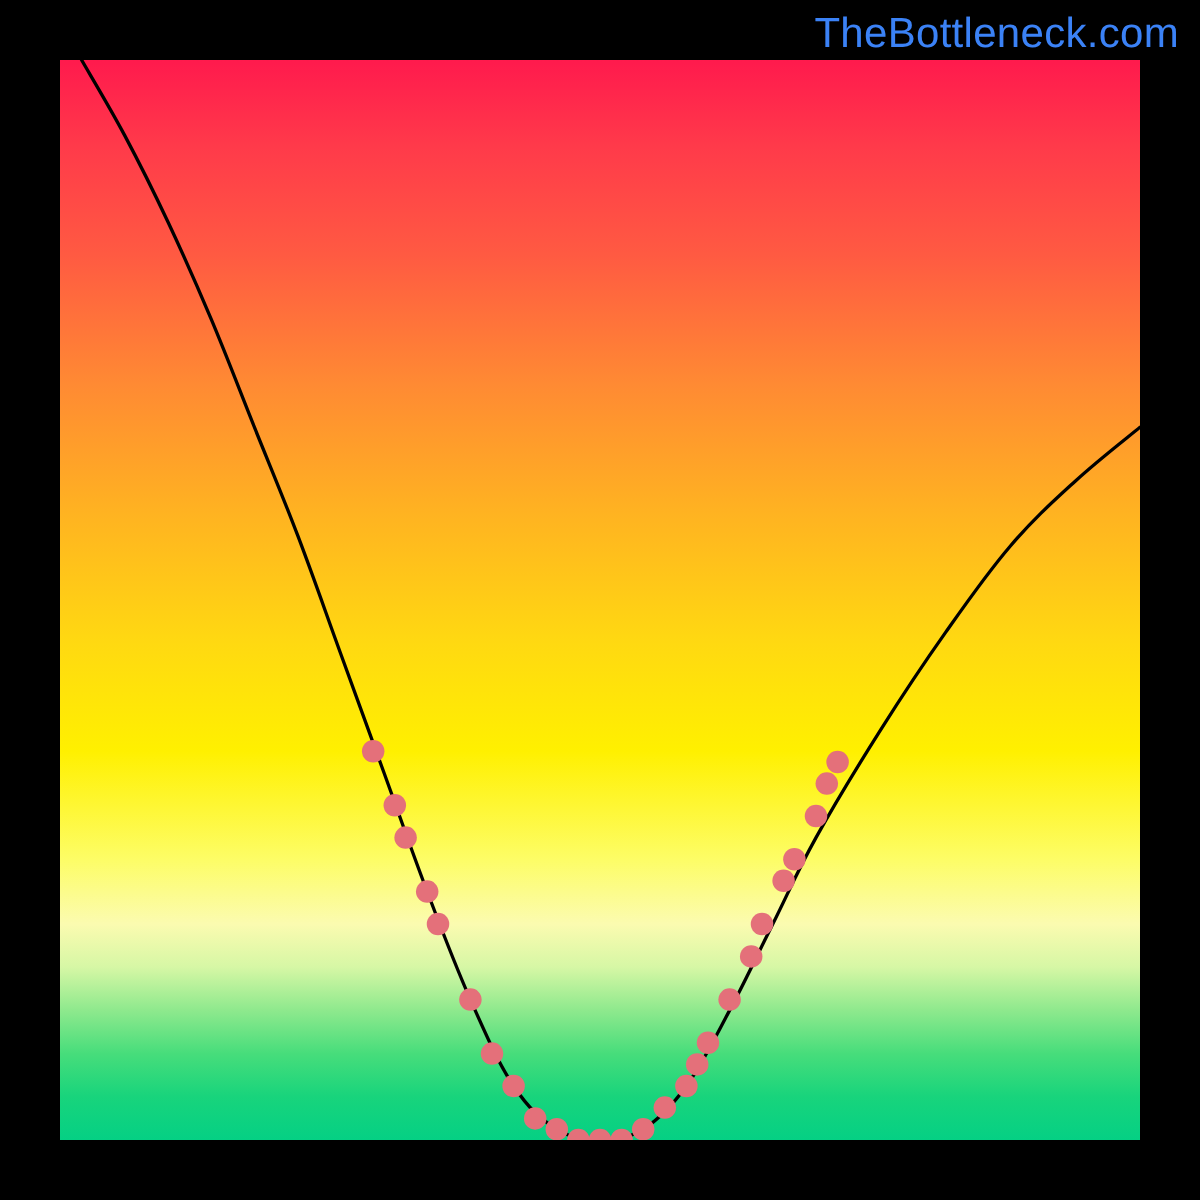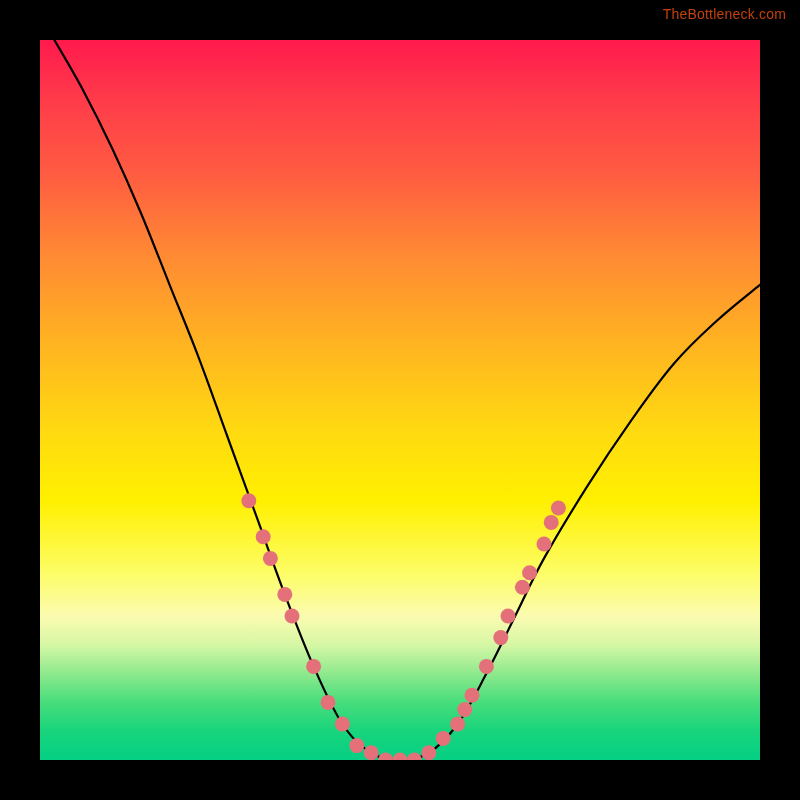--- a/index.html
+++ b/index.html
@@ -39,22 +39,22 @@
       #8ee98d 88%,
       #47dd7b 92%,
       #18d47c 96%,
       #05d084 100%
     );
   }
   .watermark {
     position: absolute;
     top: 6px;
     right: 14px;
-    color: #c2410c;
-    font-size: 14px;
+    color: #3b82f6;
+    font-size: 28px;
     font-weight: 500;
     letter-spacing: 0.2px;
     user-select: none;
   }
   svg.curve {
     position: absolute;
     left: 0;
     top: 0;
     width: 720px;
     height: 720px;

